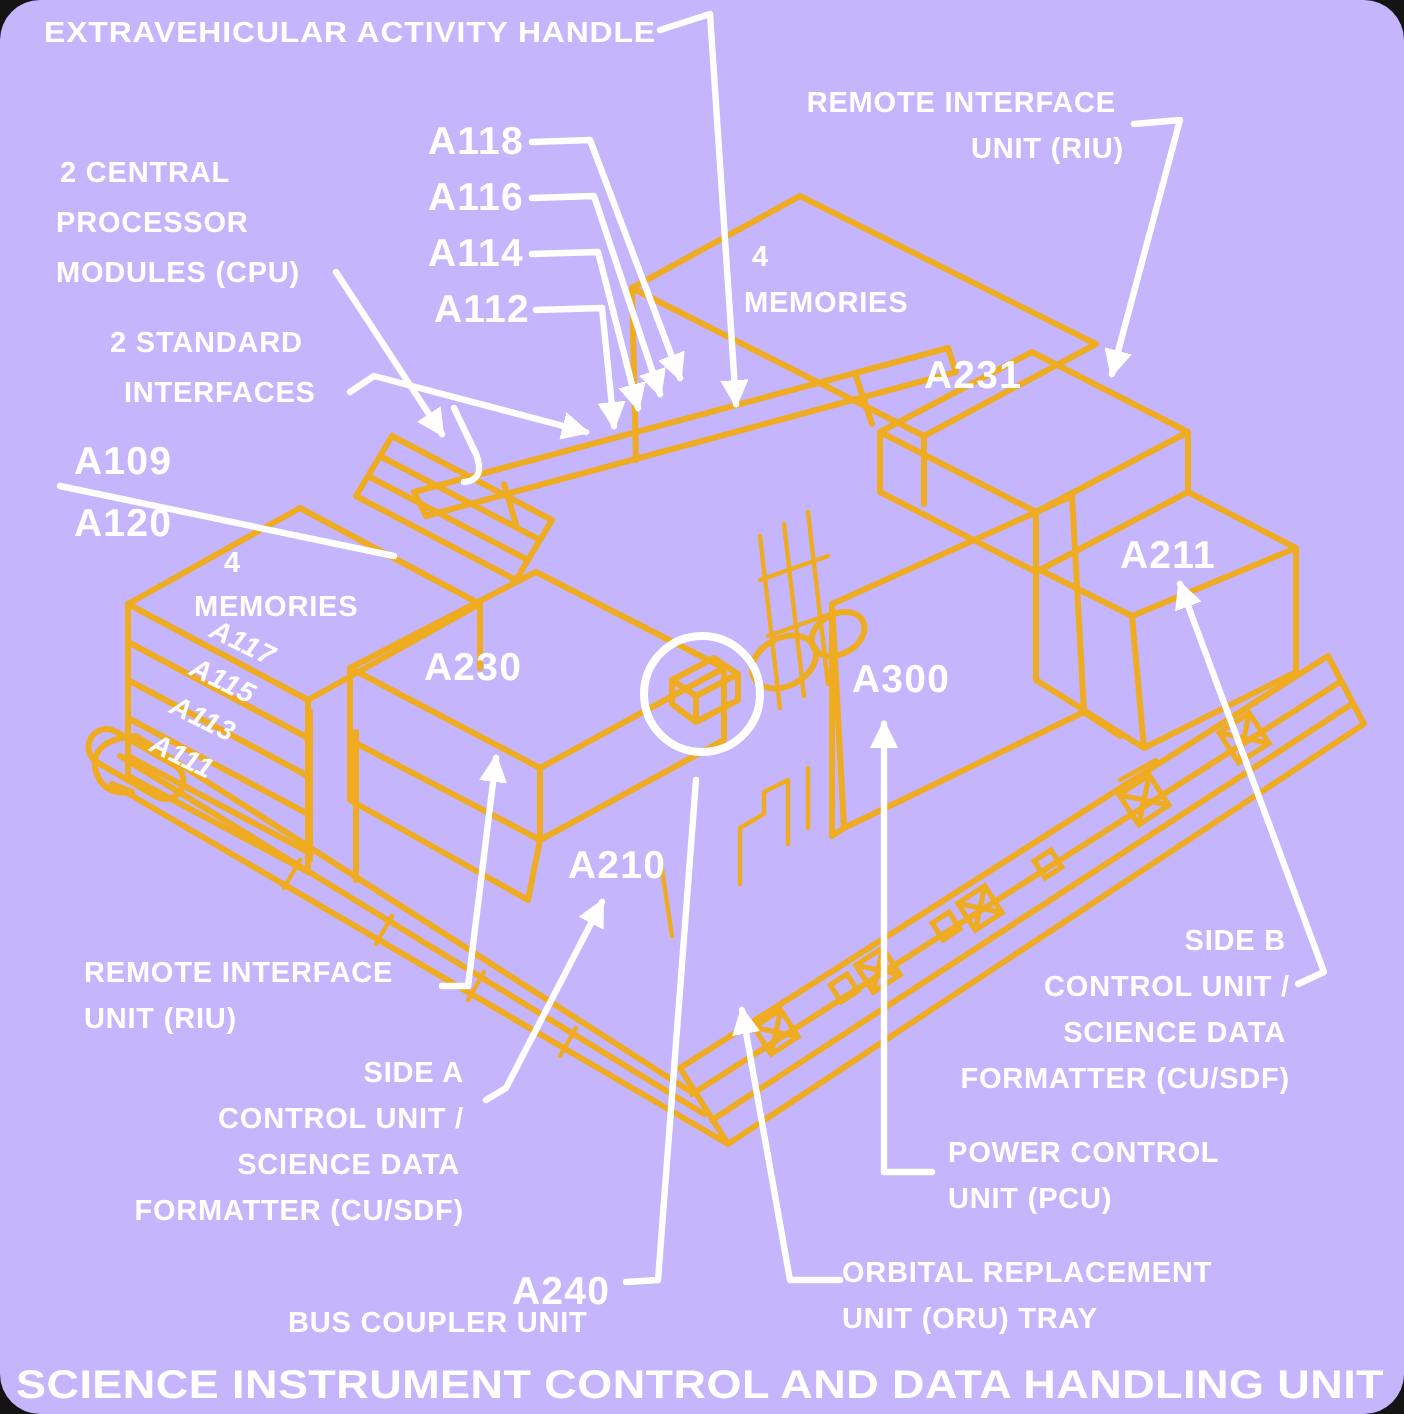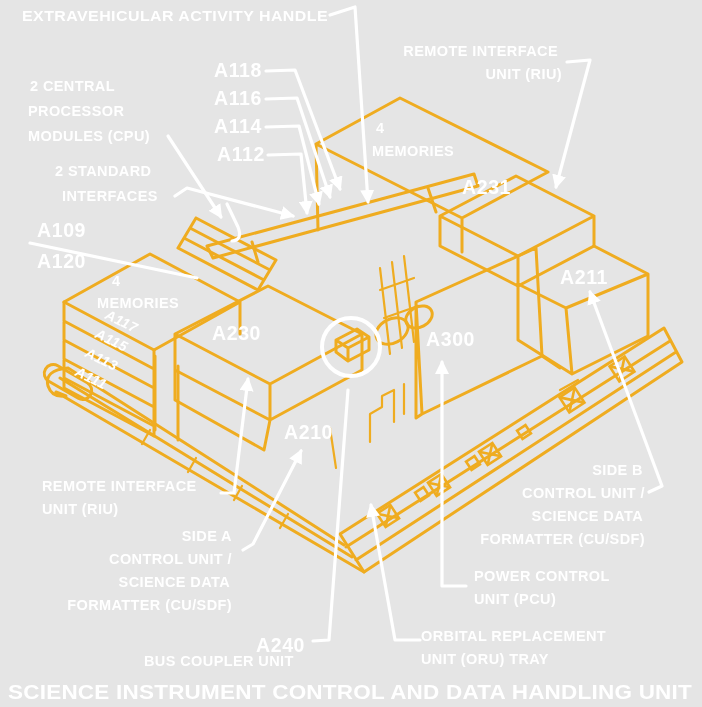--- a/index.html
+++ b/index.html
@@ -1,16 +1,16 @@
 <!DOCTYPE html>
 <html><head>
 <meta charset="utf-8">
 <style>
   html,body{margin:0;padding:0;background:#141414;}
-  .stage{position:relative;width:702px;height:707px;background:#e5e5e5;overflow:hidden;}
+  .stage{position:relative;width:702px;height:707px;background:#c4b5fd;overflow:hidden;border-radius:20px;}
   svg{display:block;}
   .y{stroke:#EFAC20;stroke-width:3;fill:none;stroke-linejoin:round;stroke-linecap:round;}
   .y2{stroke:#EFAC20;stroke-width:2.2;fill:none;stroke-linejoin:round;stroke-linecap:round;}
   .ld{stroke:#FFFFFF;stroke-width:3.2;fill:none;stroke-linejoin:round;stroke-linecap:round;}
   .wc{stroke:#FFFFFF;stroke-width:4;fill:none;}
   text{fill:#FFFFFF;font-family:"Liberation Sans",sans-serif;font-weight:bold;}
   .t14{font-size:14.5px;letter-spacing:.4px;}
   .t19{font-size:19.5px;letter-spacing:.6px;}
   .t15i{font-size:14px;font-style:italic;letter-spacing:.5px;}
   .title{font-size:20px;letter-spacing:.2px;}

